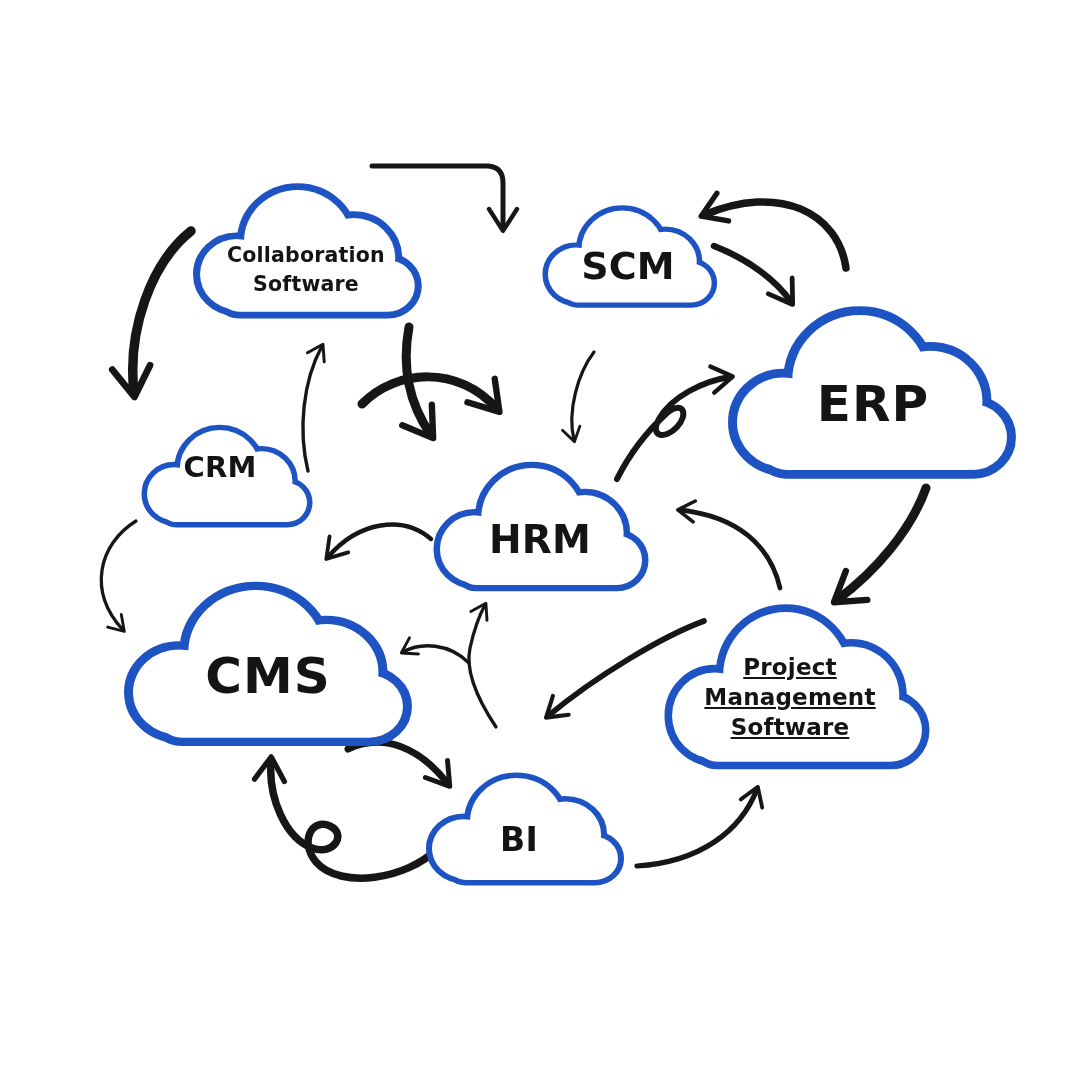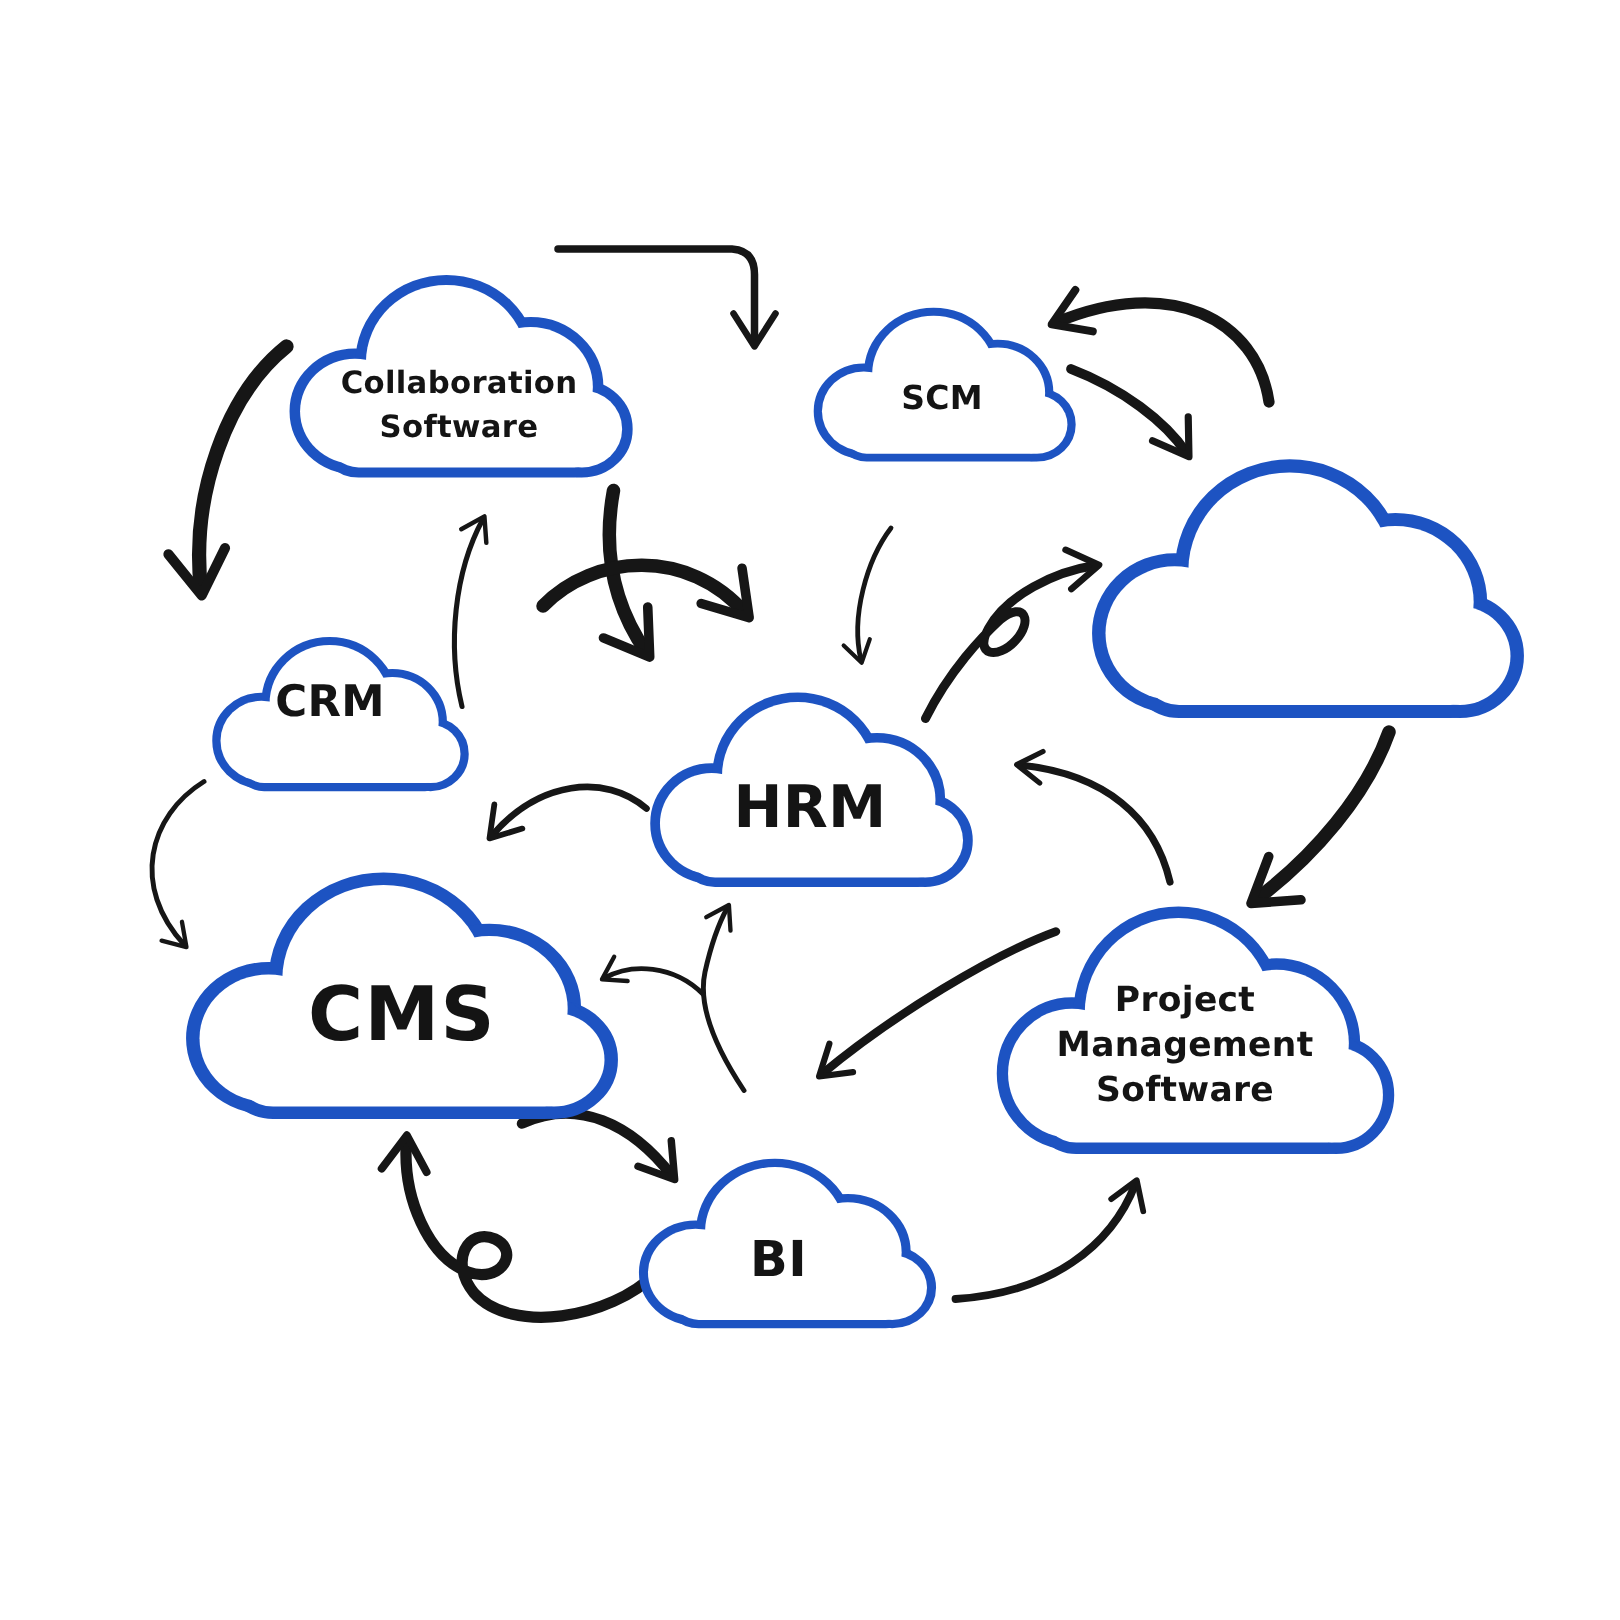--- a/index.html
+++ b/index.html
@@ -10,26 +10,26 @@
   .arrow { fill:none; stroke:var(--ink); stroke-linecap:round; stroke-linejoin:round; }
 
   .cloud .outline { fill:#ffffff; stroke:var(--blue); }
   .cloud .cover   { fill:#ffffff; stroke:none; }
 
   .labels { position:absolute; left:0; top:0; width:1080px; height:888px;
             font-family:"DejaVu Sans", sans-serif; font-weight:700; color:var(--label); }
   .lbl { position:absolute; transform:translate(-50%,-50%); white-space:pre-line;
          text-align:center; letter-spacing:0.2px; }
   .lbl-collaboration { left:306px; top:270px; font-size:20.5px; line-height:29px; }
-  .lbl-scm  { left:628px; top:266px; font-size:22px; }
+  .lbl-scm  { left:628px; top:266px; font-size:38px; }
   .lbl-erp  { left:873px; top:404px; font-size:50px; letter-spacing:1px; }
   .lbl-crm  { left:220px; top:467px; font-size:29px; }
   .lbl-hrm  { left:540px; top:539px; font-size:39px;text-align:center; }
   .lbl-cms  { left:268px; top:676px; font-size:50px; letter-spacing:1px; }
-  .lbl-pms  { left:790px; top:697px; font-size:23px; line-height:30px; }
+  .lbl-pms  { left:790px; top:697px; font-size:23px; line-height:30px;text-decoration:underline; }
   .lbl-bi   { left:519px; top:839px; font-size:33px;text-align:center; }
 </style>
 </head>
 <body>
 
 <div class="stage">
 
   <svg class="canvas" width="1080" height="1080" viewBox="0 0 1080 1080">
     <defs>
       <g id="cloud-base">
@@ -105,20 +105,21 @@
         <use href="#cloud-base" class="outline" stroke-width="11.4"></use>
         <use href="#cloud-base" class="cover"></use>
       </g>
     </g>
   </svg>
 
   <div class="labels">
     <div class="lbl lbl-collaboration">Collaboration
 Software</div>
     <div class="lbl lbl-scm">SCM</div>
+    <div class="lbl lbl-erp">ERP</div>
     <div class="lbl lbl-crm">CRM</div>
     <div class="lbl lbl-hrm">HRM</div>
     <div class="lbl lbl-cms">CMS</div>
     <div class="lbl lbl-pms">Project
 Management
 Software</div>
     <div class="lbl lbl-bi">BI</div>
   </div>
 
 </div>

